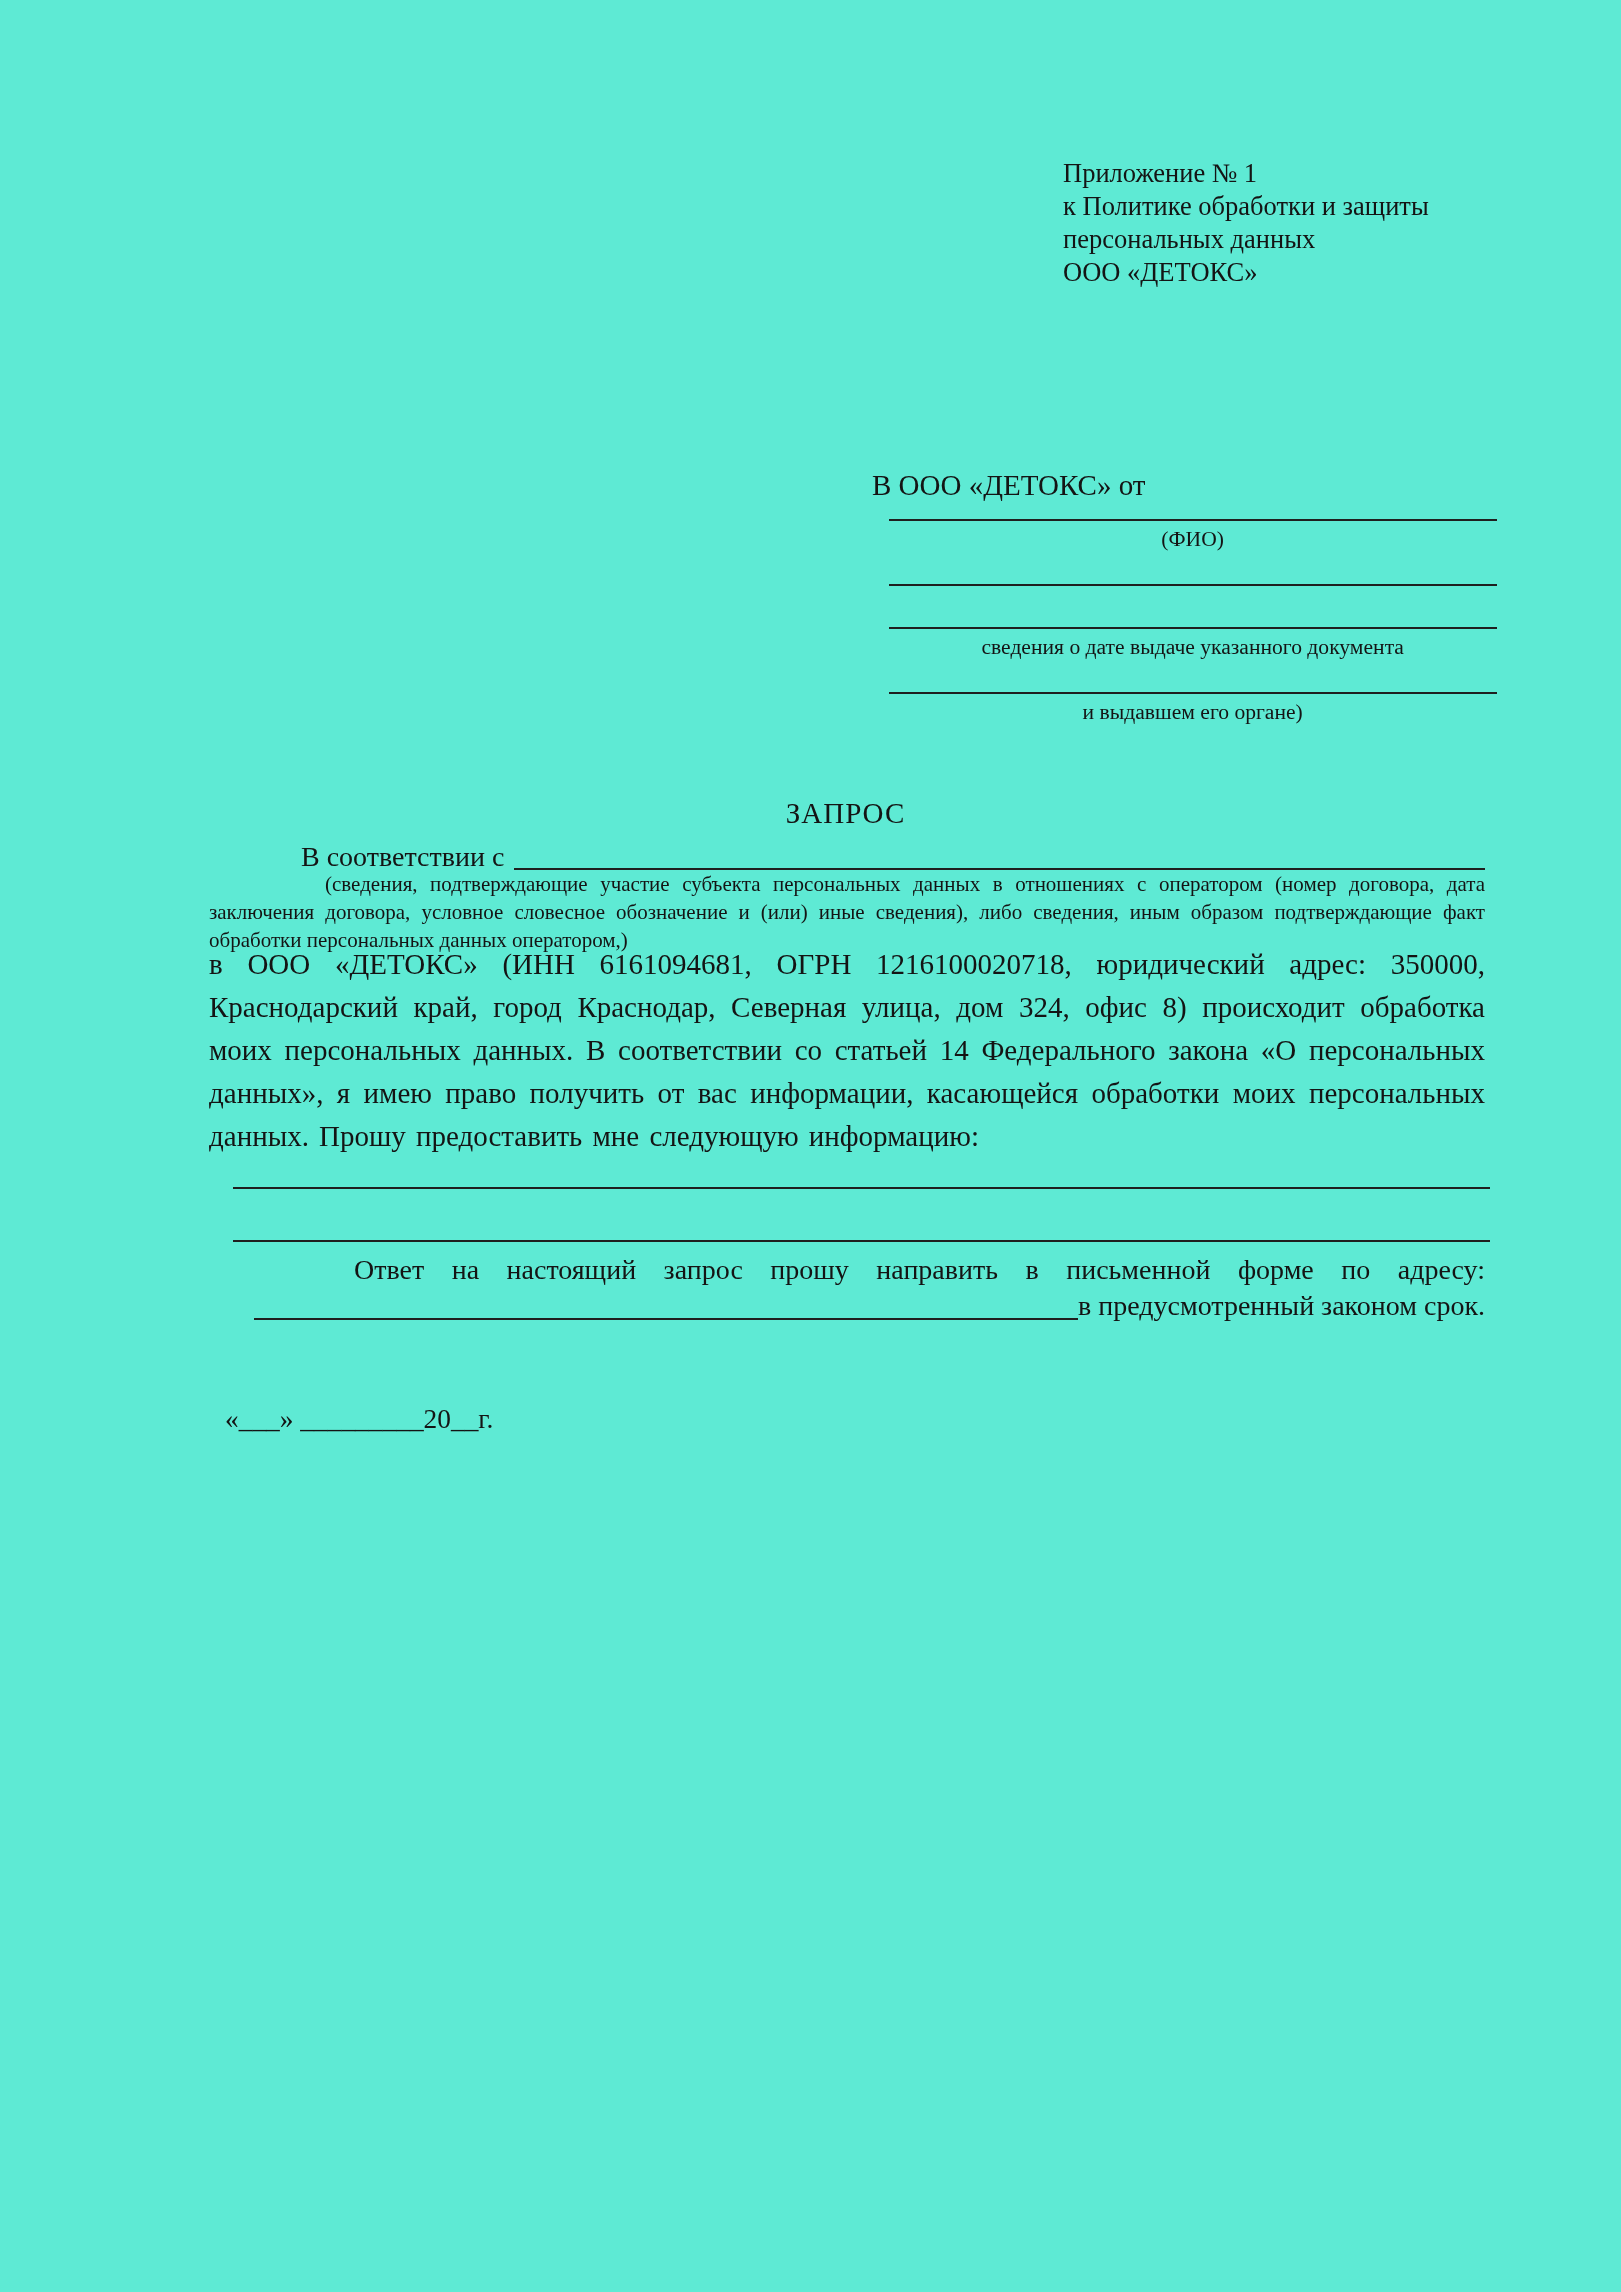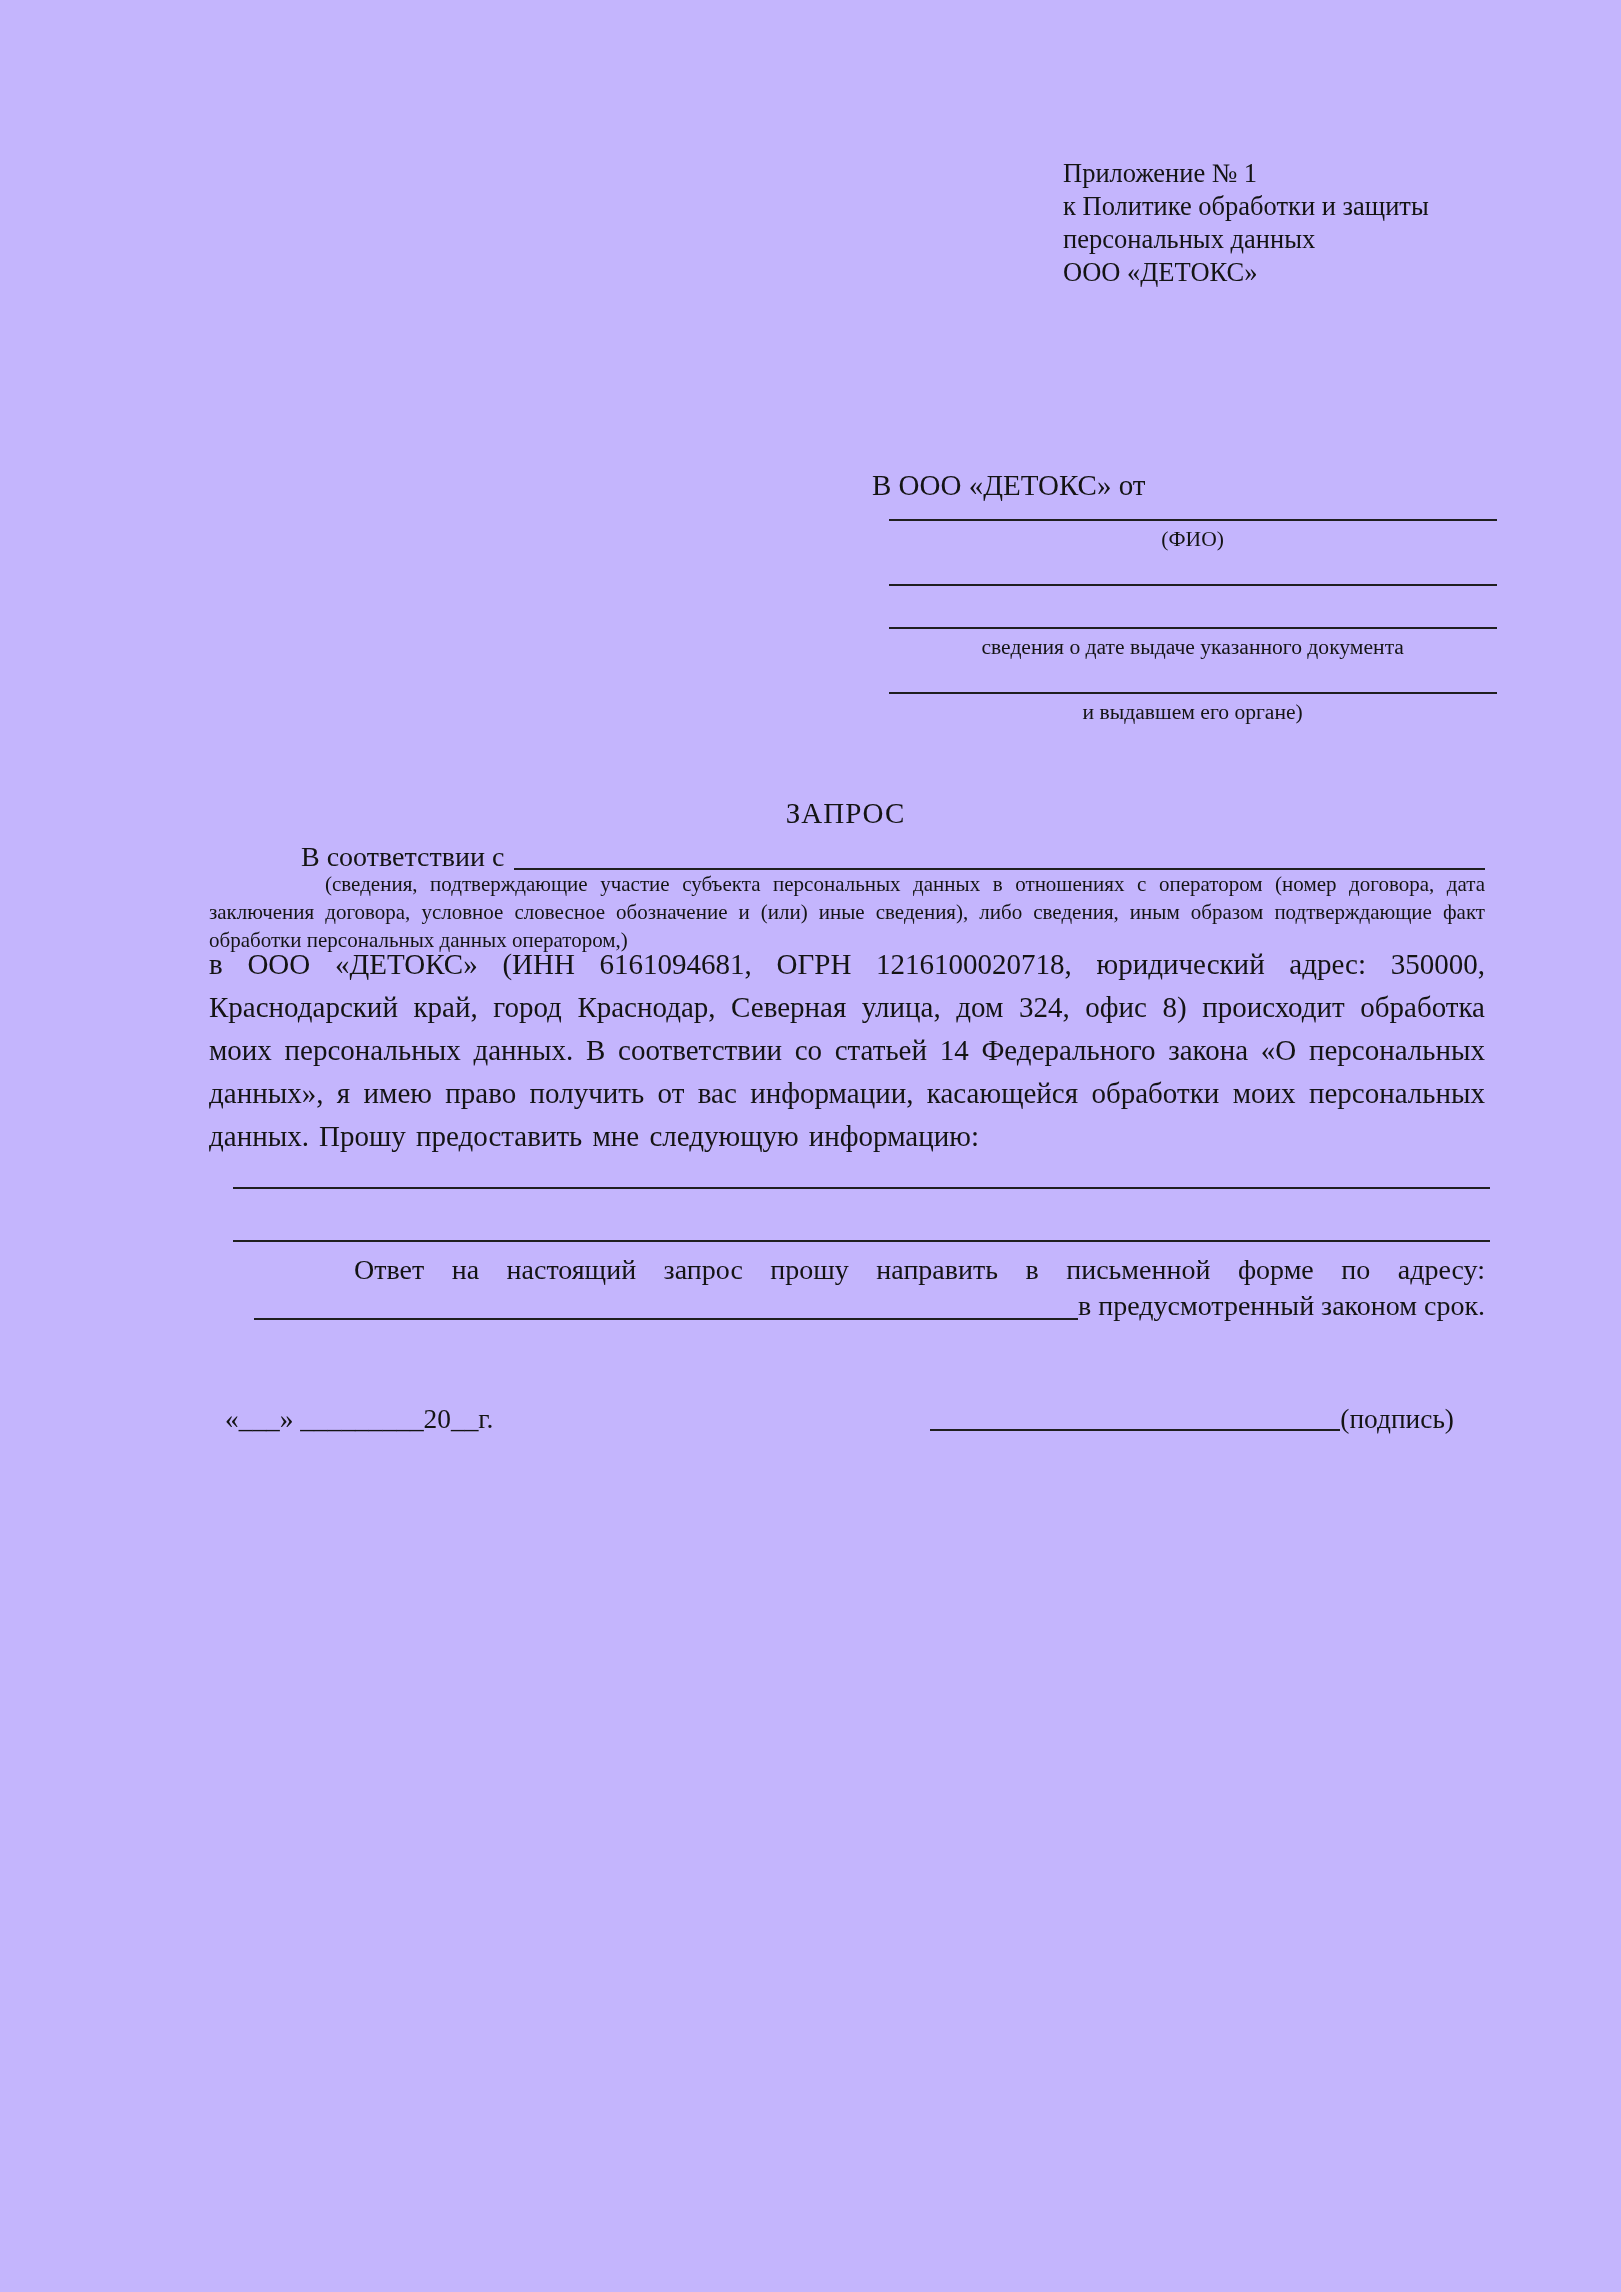--- a/index.html
+++ b/index.html
@@ -1,20 +1,20 @@
 <!DOCTYPE html>
 <html lang="ru"><head>
 <meta charset="utf-8">
 <style>
   html, body { margin: 0; padding: 0; background: #ffffff; }
   .page {
     position: relative;
     width: 1621px;
     height: 2293px;
-    background: #c4b5fd;
+    background: #5eead4;
     color: #141414;
     font-family: "Liberation Serif", "DejaVu Serif", serif;
     overflow: hidden;
   }
   .abs { position: absolute; }
 
   
   .header-block { left: 1063px; top: 157px; font-size: 26.5px; line-height: 33px; }
 
   
@@ -131,20 +131,16 @@
   <div class="abs reply-par">Ответ на настоящий запрос прошу направить в письменной форме по адресу:</div>
 
   <div class="abs address-row">
     <span class="address-indent"></span>
     <span class="address-line"></span>
     <span class="address-suffix">в предусмотренный законом срок.</span>
   </div>
 
   <div class="abs bottom-row">
     <span class="date-part">«___» _________20__г.</span>
-    <span class="sig-part">
-      <span class="sig-line"></span>
-      <span class="sig-caption">(подпись)</span>
-    </span>
   </div>
 
 </div>
 
 
 </body></html>

